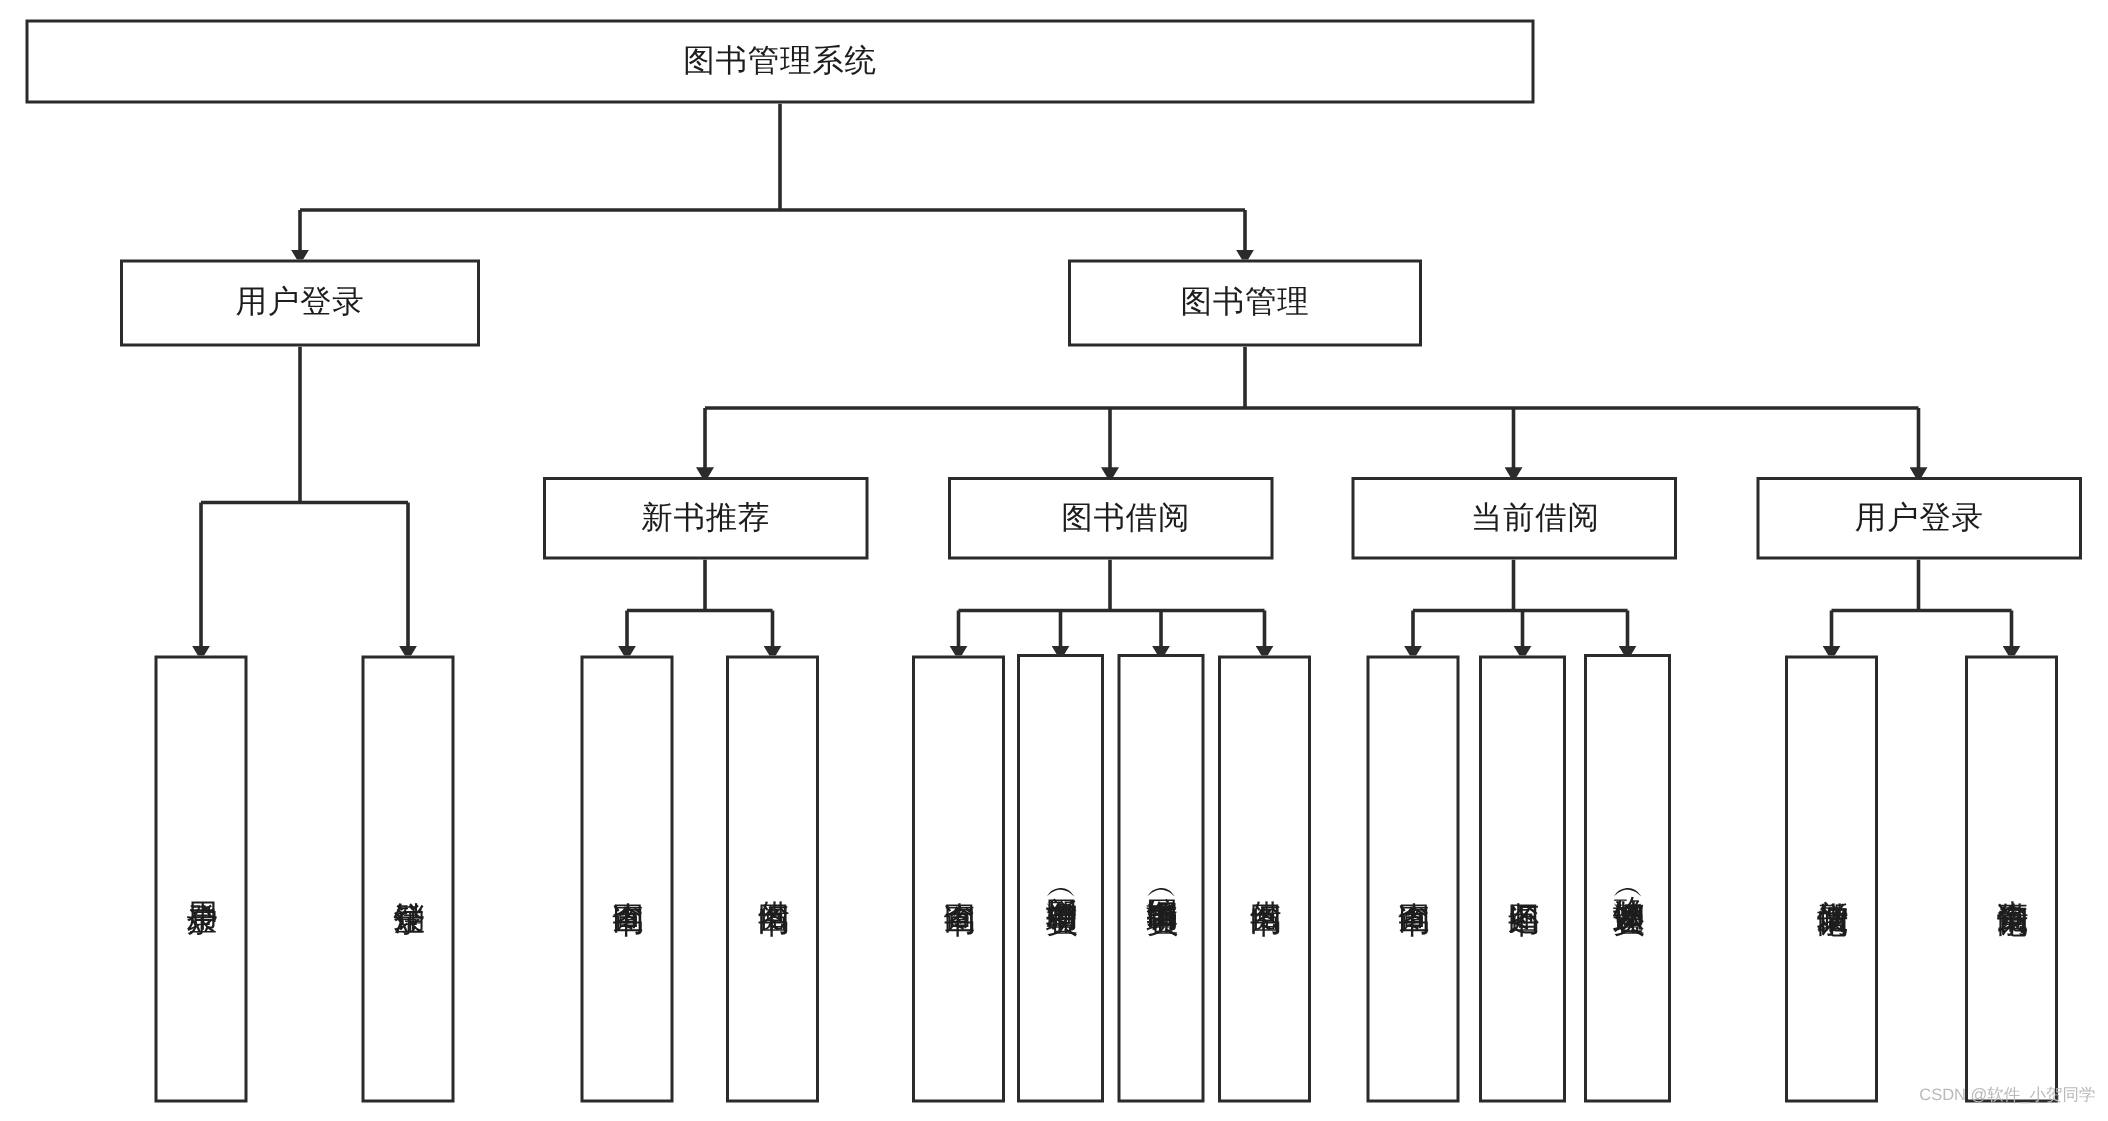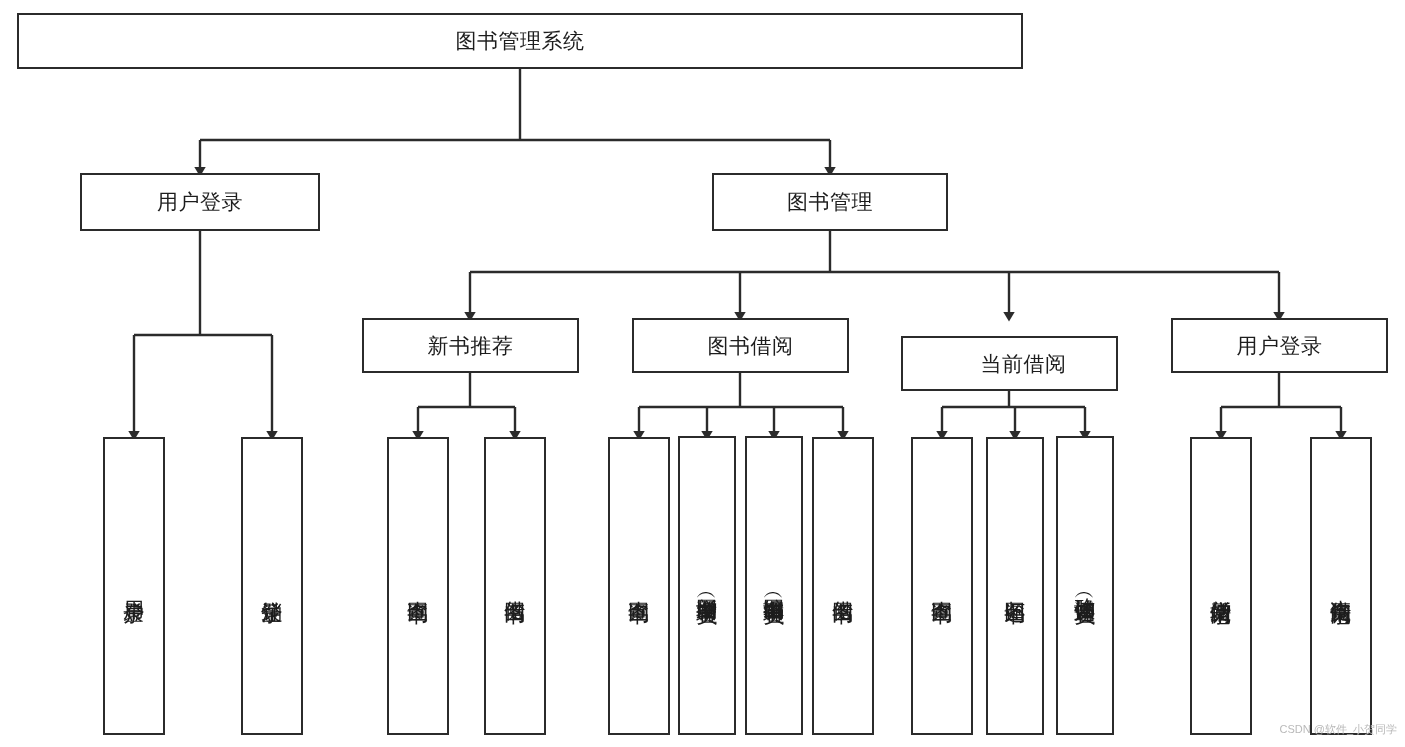--- a/index.html
+++ b/index.html
@@ -128,21 +128,21 @@
       </div>
       <div class="node horiz" style="left: 712px; top: 173px; width: 236px; height: 58px;">
         <span class="label">图书管理</span>
       </div>
       <div class="node horiz" style="left: 362px; top: 318px; width: 217px; height: 55px;">
         <span class="label">新书推荐</span>
       </div>
       <div class="node horiz" style="left: 632px; top: 318px; width: 217px; height: 55px; padding-left: 20px;">
         <span class="label">图书借阅</span>
       </div>
-      <div class="node horiz" style="left: 901px; top: 336px; width: 217px; height: 55px; padding-left: 28px;">
+      <div class="node horiz" style="left: 901px; top: 318px; width: 217px; height: 55px; padding-left: 28px;">
         <span class="label">当前借阅</span>
       </div>
       <div class="node horiz" style="left: 1171px; top: 318px; width: 217px; height: 55px;">
         <span class="label">用户登录</span>
       </div>
       <div class="node vert" style="left: 103px; top: 437px; width: 62px; height: 298px;">
         <span class="label">用户登录</span>
       </div>
       <div class="node vert" style="left: 241px; top: 437px; width: 62px; height: 298px;">
         <span class="label">注销登录</span>

